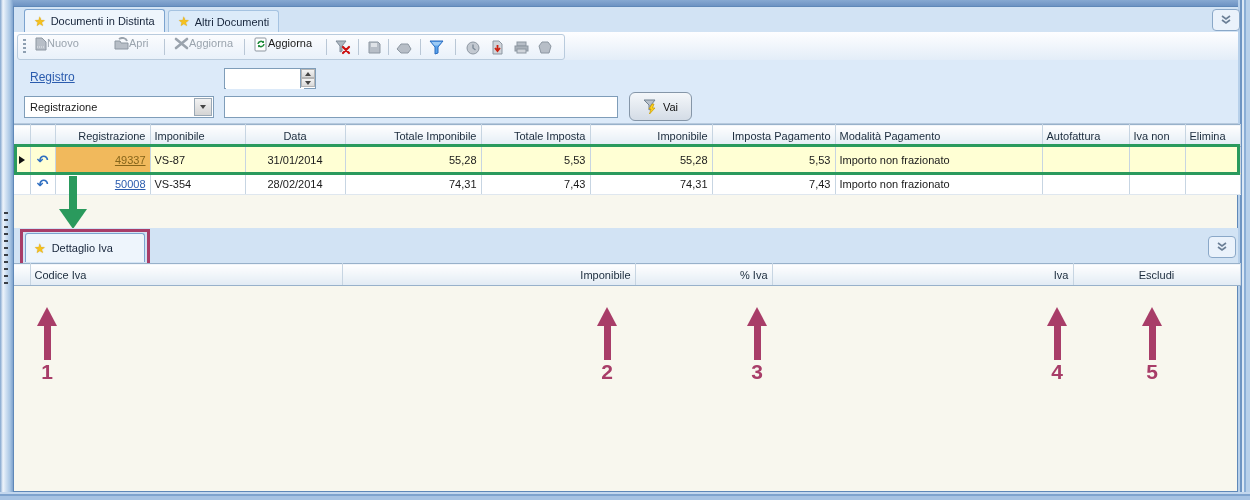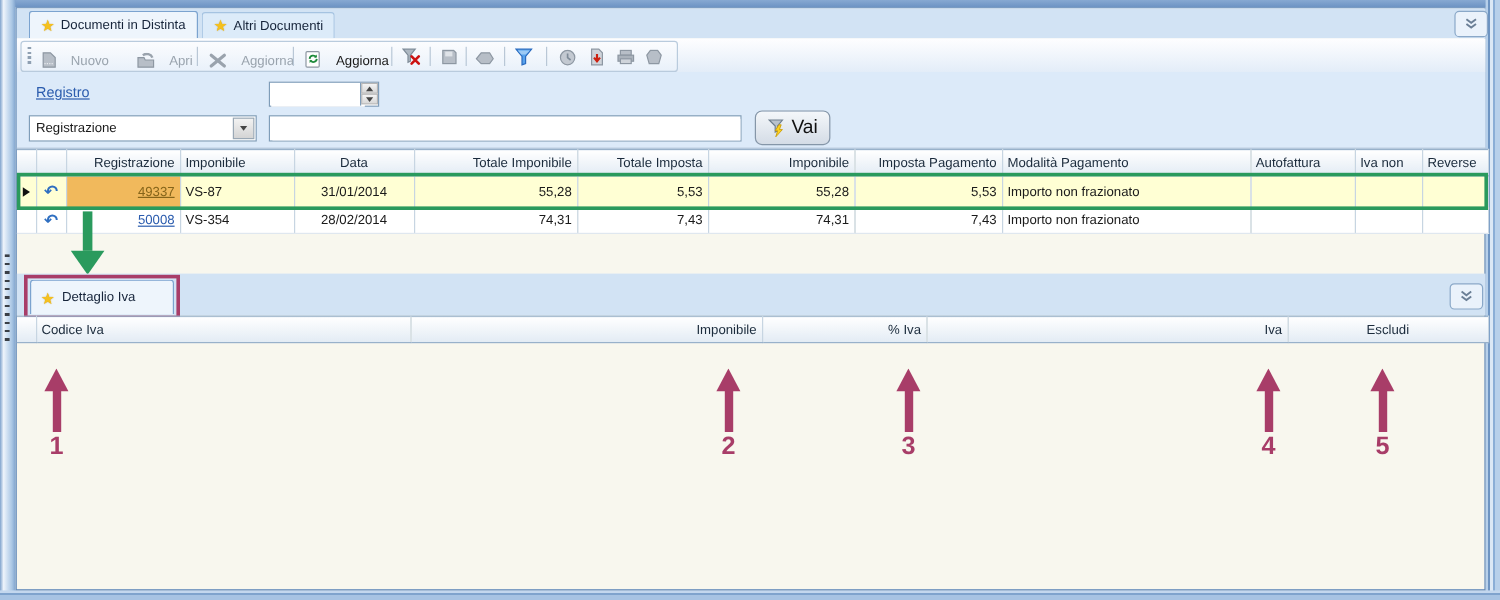--- a/index.html
+++ b/index.html
@@ -31,21 +31,21 @@
 
   .collapse-btn{width:26px;height:20px;background:#eaf2fb;border:1px solid #8aa8c8;border-radius:4px;
        display:flex;align-items:center;justify-content:center;}
 
   
   .toolbar{left:14px;top:32px;width:1224px;height:28px;background:linear-gradient(180deg,#fefeff,#e3edf8);}
   .toolbar-box{left:3px;top:2px;width:546px;height:24px;border:1px solid #b9cbdd;border-radius:3px;
        background:linear-gradient(180deg,#fbfcfe,#e9f1fa);}
   .tb-grip{left:5px;top:4px;width:3px;height:16px;
        background:repeating-linear-gradient(180deg,#8fa0b2 0 2px,transparent 2px 4px);}
-  .tb-btn{position:absolute;top:2px;height:20px;display:flex;align-items:flex-end;gap:12px;padding:0 4px;border-radius:2px;}
+  .tb-btn{position:absolute;top:2px;height:20px;display:flex;align-items:flex-start;gap:0;padding:0 4px;border-radius:2px;}
   .tb-btn .lbl{white-space:nowrap;}
   .tb-btn.disabled .lbl{color:#9aa4ae;}
   .tb-sep{position:absolute;top:4px;width:1px;height:16px;background:#b9c7d6;}
   .tb-ico{position:absolute;top:4px;width:18px;height:17px;display:flex;align-items:center;justify-content:center;}
 
   
   .filterpanel{left:14px;top:60px;width:1224px;height:64px;background:#dceaf9;border-bottom:1px solid #b6c9dd;box-sizing:border-box;}
   .registro-link{left:16px;top:10px;color:#2b5cae;text-decoration:underline;font-size:12px;}
   .spinner{left:210px;top:8px;width:92px;height:21px;background:#fff;border:1px solid #7f9db9;box-sizing:border-box;}
   .spinner input{position:absolute;left:1px;top:1px;width:74px;height:17px;border:none;outline:none;font:11px "Liberation Sans",sans-serif;}
@@ -56,21 +56,21 @@
   .tri-down{width:0;height:0;border-left:3px solid transparent;border-right:3px solid transparent;border-top:4px solid #444;}
   .combo{left:10px;top:36px;width:190px;height:22px;background:#fff;border:1px solid #7f9db9;box-sizing:border-box;}
   .combo-text{position:absolute;left:5px;top:4px;}
   .combo-arrow{position:absolute;right:1px;top:1px;width:18px;height:18px;
        background:linear-gradient(180deg,#f2f2f2,#d4d4d4);border:1px solid #9aa8b5;box-sizing:border-box;
        display:flex;align-items:center;justify-content:center;}
   .search-input{left:210px;top:36px;width:394px;height:22px;background:#fff;border:1px solid #7f9db9;box-sizing:border-box;}
   .search-input input{position:absolute;left:2px;top:2px;width:386px;height:16px;border:none;outline:none;font:11px "Liberation Sans",sans-serif;}
   .vai-btn{left:615px;top:32px;width:61px;height:27px;border:1px solid #8596a8;border-radius:6px;
        background:linear-gradient(180deg,#f4f7fa,#d4dce6);display:flex;align-items:center;justify-content:center;gap:5px;}
-  .vai-label{font-size:16px;color:#111;}
+  .vai-label{font-size:11px;color:#111;}
 
   
   table.grid{border-collapse:collapse;table-layout:fixed;width:1226px;}
   table.grid td,table.grid th{overflow:hidden;white-space:nowrap;padding:0 4px;box-sizing:border-box;
        border-right:1px solid #c7d5e2;font-weight:normal;font-size:11px;}
   tr.ghead th{background:linear-gradient(180deg,#ffffff,#e2ebf4);border-top:1px solid #98b1ca;
        border-bottom:1px solid #98b1ca;color:#1b2b3c;height:22px;}
   .al{text-align:left;} .ar{text-align:right;} .ac{text-align:center;}
   tr.row-sel td{background:#ffffd4;height:27px;border-bottom:1px solid #e3e3c2;}
   tr.row-alt td{background:#ffffff;height:21px;border-bottom:1px solid #dfe7ef;}
@@ -267,21 +267,21 @@
       <th class="ar">Registrazione</th>
       <th class="al">Imponibile</th>
       <th class="ac">Data</th>
       <th class="ar">Totale Imponibile</th>
       <th class="ar">Totale Imposta</th>
       <th class="ar">Imponibile</th>
       <th class="ar">Imposta Pagamento</th>
       <th class="al">Modalità Pagamento</th>
       <th class="al">Autofattura</th>
       <th class="al">Iva non</th>
-      <th class="al">Reverse</th>
+      <th class="al">Elimina</th>
     </tr>
     <tr class="row-sel">
       <td class="ac">
             <div class="row-ind"></div>
           </td>
       <td class="ac"><span class="hand">↶</span></td>
       <td class="ar cell-orange"><span class="link-gold">49337</span></td>
       <td class="al">VS-87</td>
       <td class="ac">31/01/2014</td>
       <td class="ar">55,28</td>

